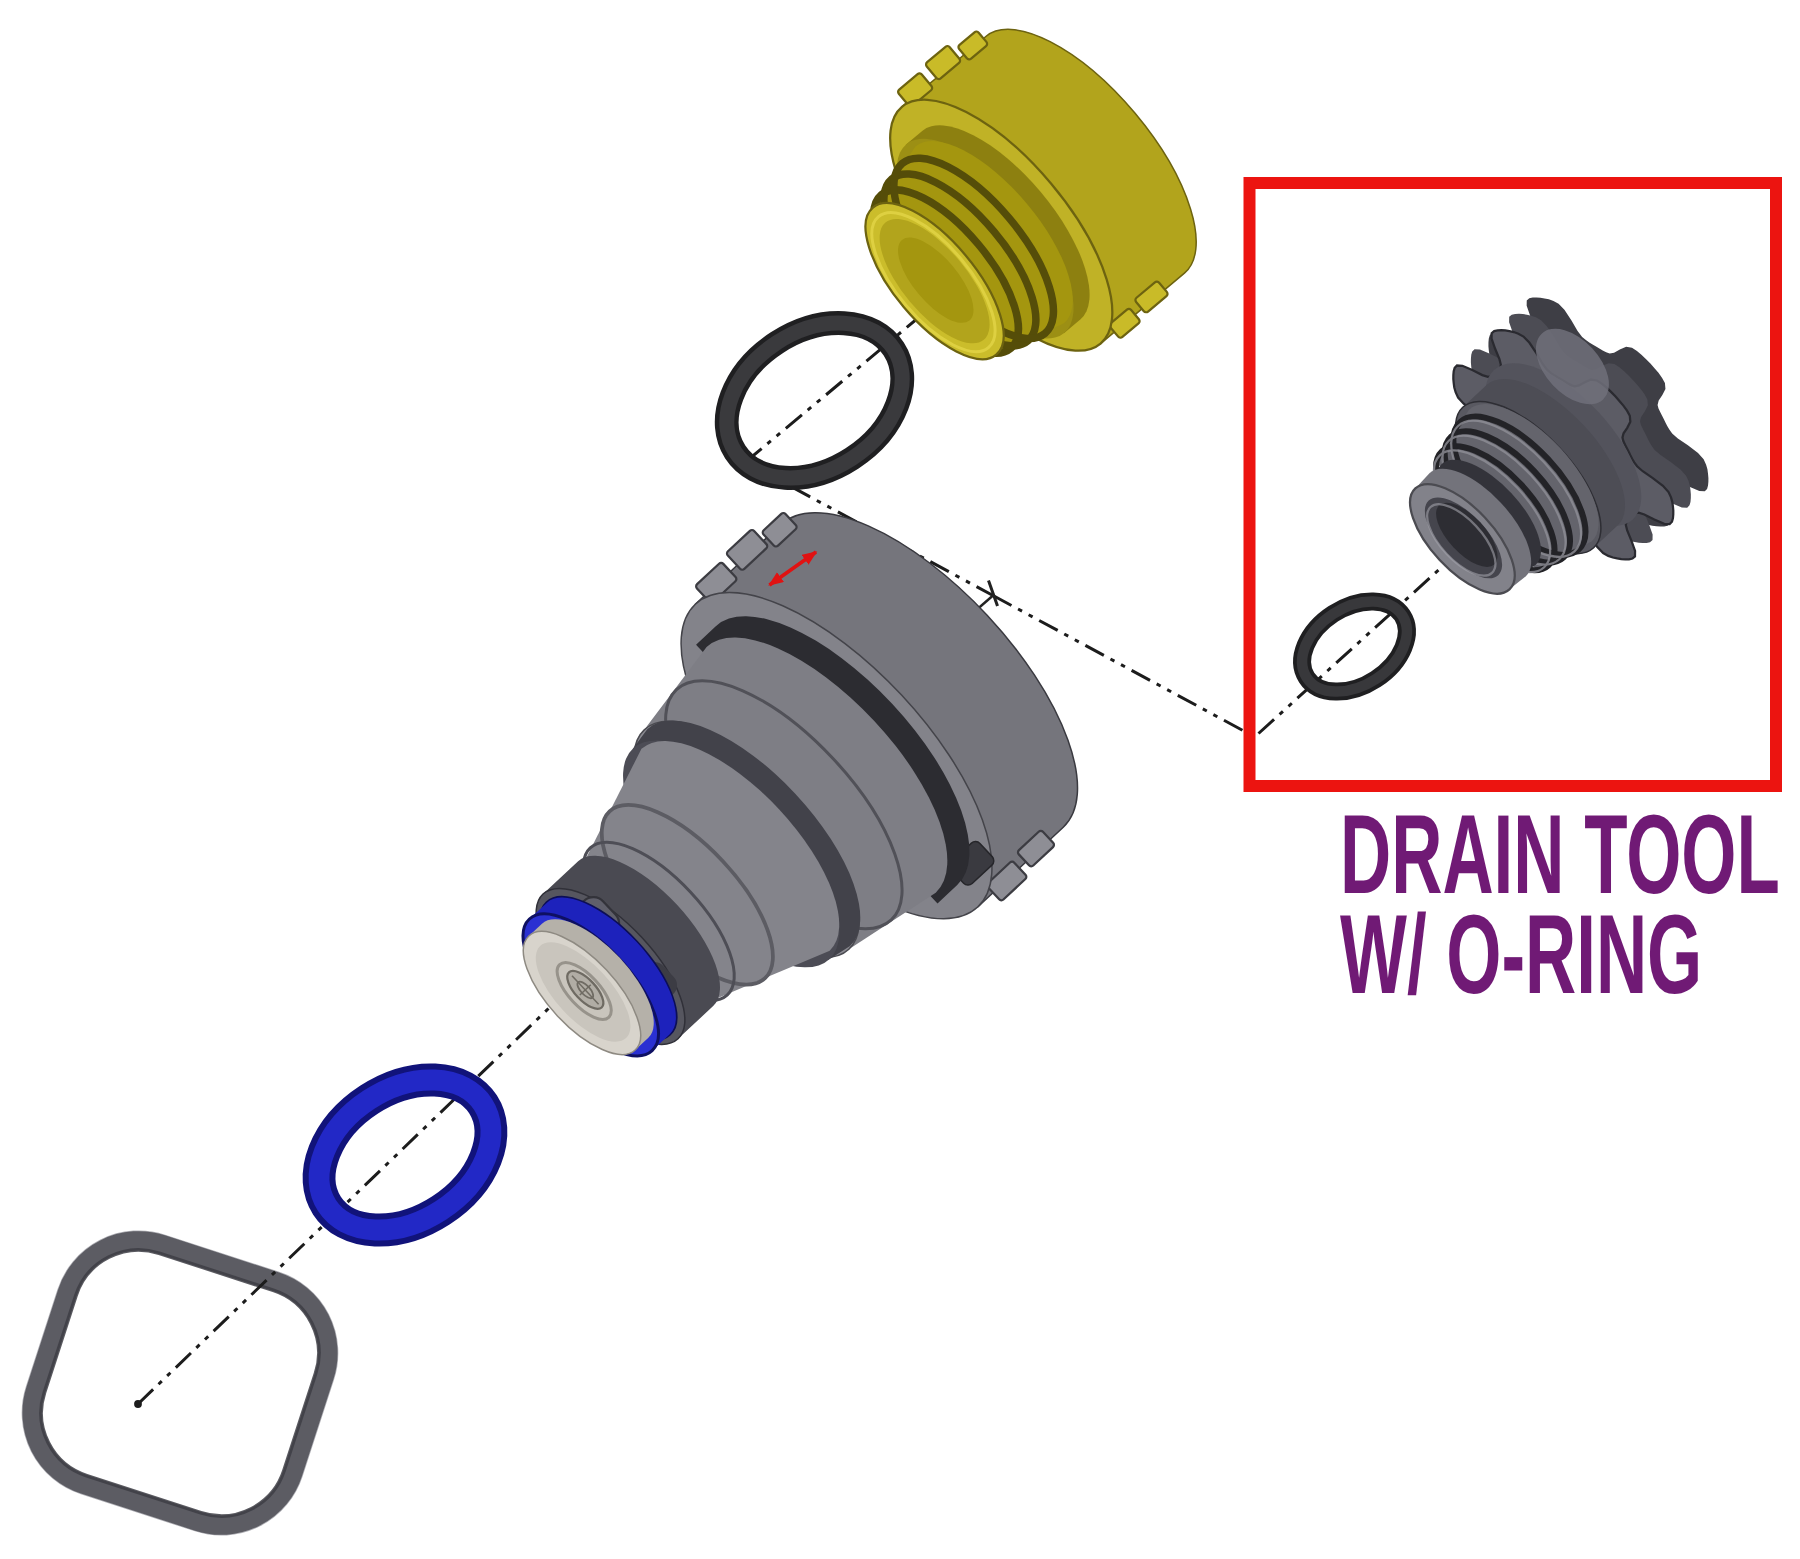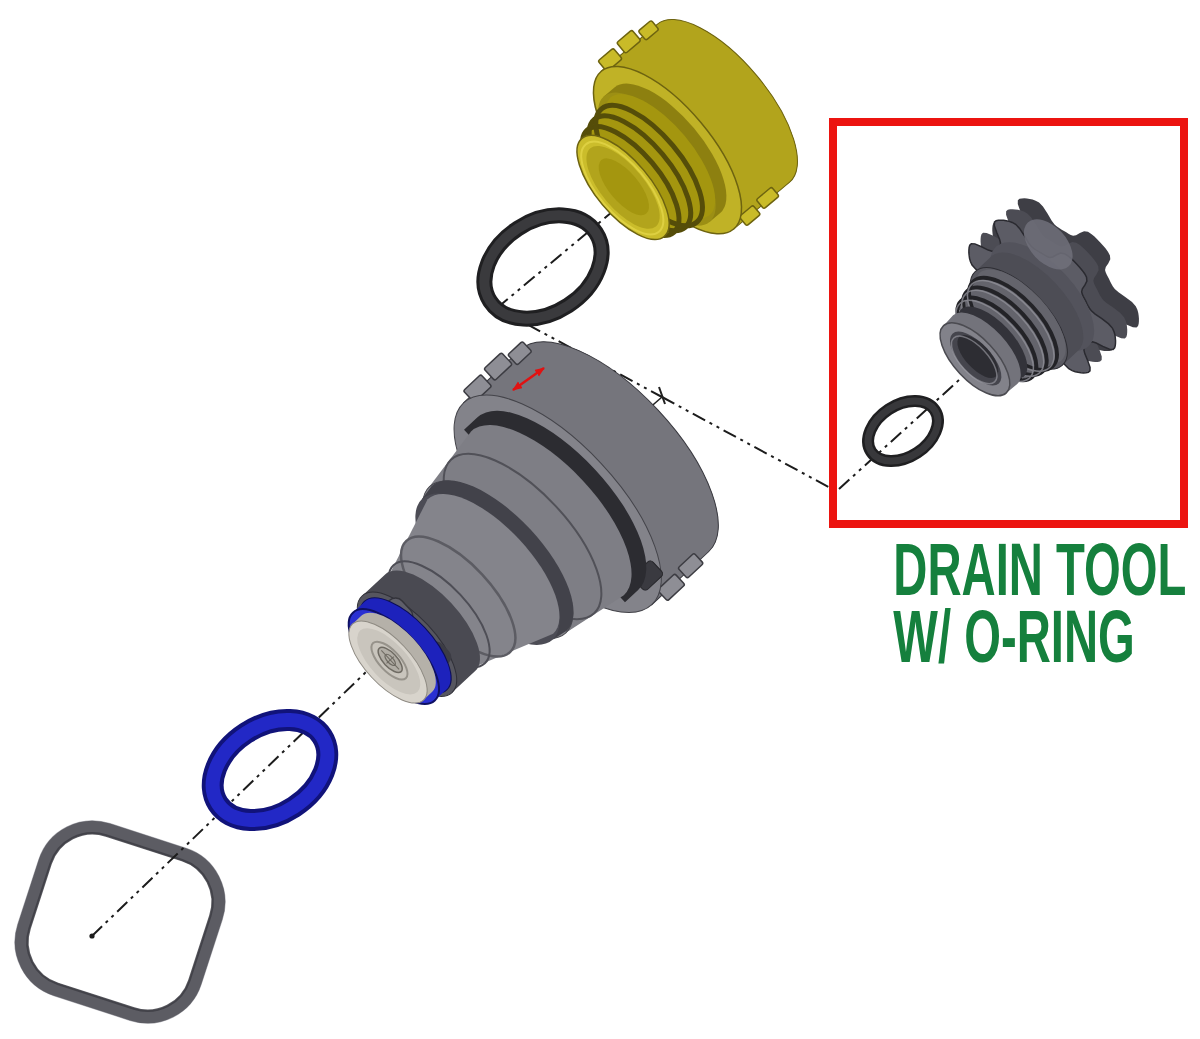--- a/index.html
+++ b/index.html
@@ -1,19 +1,19 @@
 <!DOCTYPE html>
 <html><head>
 <meta charset="utf-8">
 <style>
   html,body{margin:0;padding:0;background:#ffffff;}
   .stage{position:relative;width:1200px;height:1039px;background:#ffffff;overflow:hidden;
          font-family:"Liberation Sans","DejaVu Sans",sans-serif;}
   .stage svg{position:absolute;left:0;top:0;}
-  .callout{position:absolute;left:826px;top:536px;width:364px;text-align:center;color:#15803d;}
+  .callout{position:absolute;left:826px;top:536px;width:364px;text-align:center;color:#701a75;}
   .callout .line{font-weight:700;font-size:75px;line-height:67px;letter-spacing:0px;
                  transform:scaleX(0.63);transform-origin:50% 50%;white-space:nowrap;}
 </style>
 </head>
 <body>
 
 <div class="stage">
 <svg width="1200" height="1039" viewBox="0 0 1200 1039">
   <defs>
     <marker id="ah" orient="auto-start-reverse" markerWidth="12" markerHeight="10" refX="9" refY="4" markerUnits="userSpaceOnUse">

